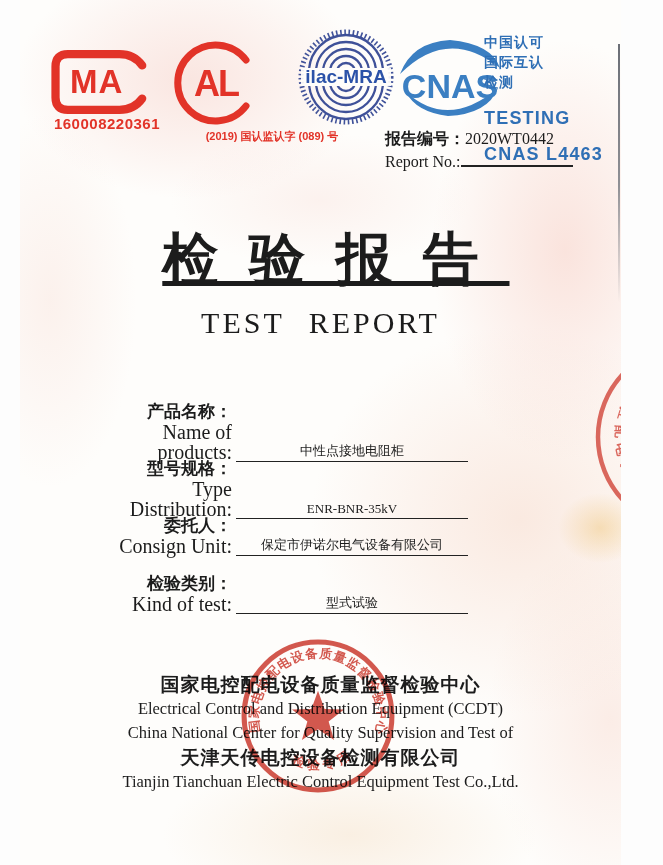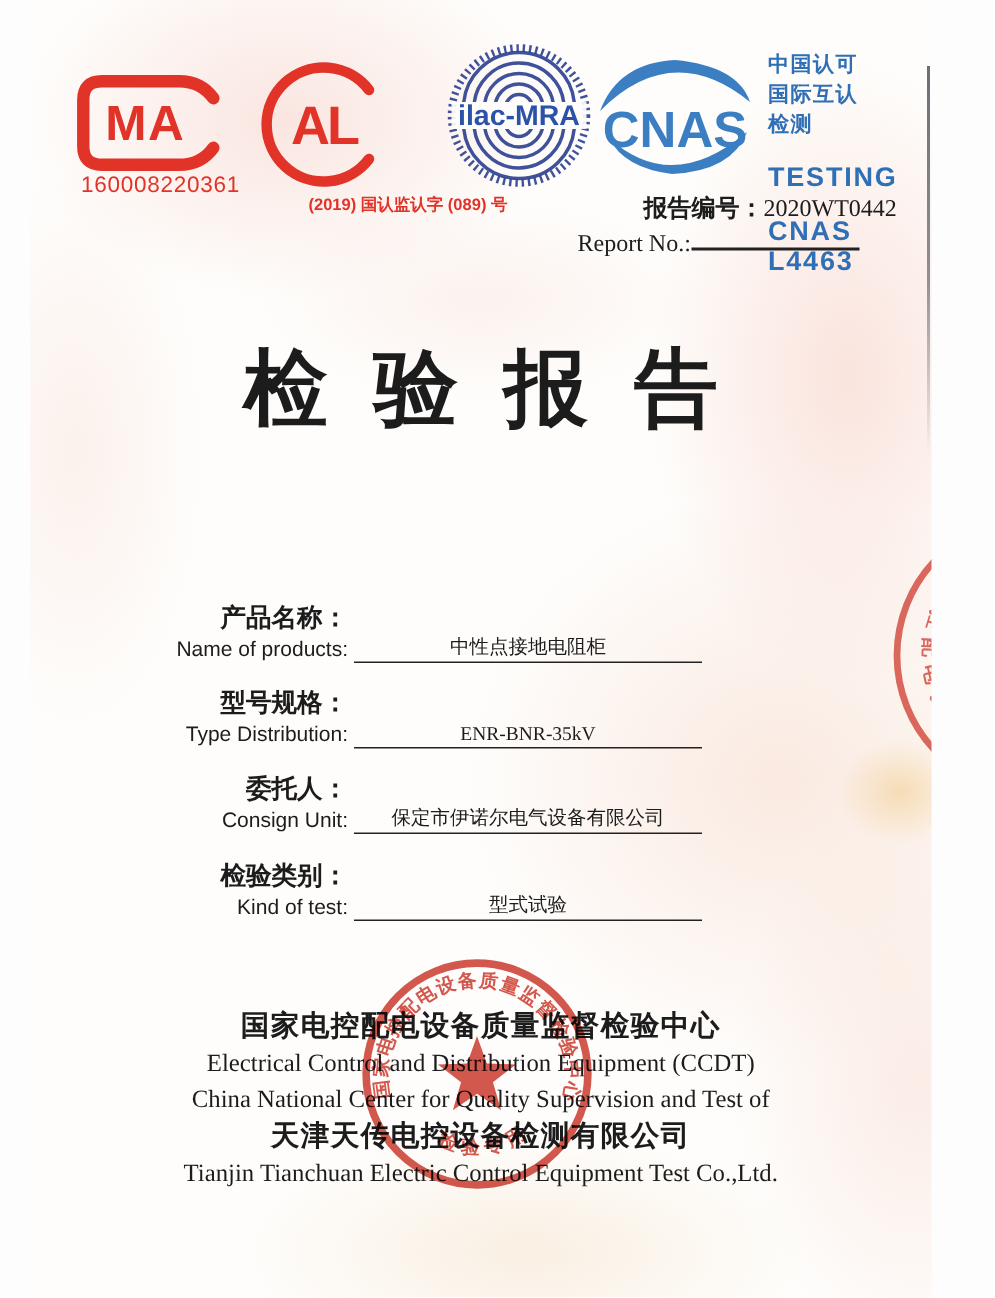--- a/index.html
+++ b/index.html
@@ -15,45 +15,45 @@
       radial-gradient(ellipse 60px 50px at 580px 528px, rgba(238,198,110,.55), transparent 70%),
       radial-gradient(ellipse 170px 260px at 590px 720px, rgba(247,216,205,.45), transparent 72%),
       radial-gradient(ellipse 260px 110px at 330px 835px, rgba(243,219,190,.40), transparent 72%),
       radial-gradient(ellipse 200px 90px at 300px 200px, rgba(248,221,214,.35), transparent 75%),
       #fefdfb;}
   .edge-shadow{position:absolute;left:598px;top:44px;width:2px;height:258px;
     background:linear-gradient(#3a3f4a,#6b7078 55%,rgba(120,120,120,0));opacity:.75;}
   
   .cma{position:absolute;left:30px;top:50px;}
   .cma-num{position:absolute;left:22px;top:115px;width:130px;text-align:center;
-    color:#e23328;font-weight:normal;font-size:15px;letter-spacing:.5px;}
+    color:#e23328;font-weight:bold;font-size:15px;letter-spacing:.5px;}
   .cal{position:absolute;left:150px;top:38px;}
   .cal-cap{position:absolute;left:138px;top:129px;width:140px;text-align:center;
     color:#e23328;font-weight:bold;font-size:11px;margin-left:44px;}
   .ilac{position:absolute;left:277px;top:28px;}
   .cnas{position:absolute;left:378px;top:36px;}
-  .cnas-txt{position:absolute;left:492px;top:32px;color:#2f6fb5;font-weight:bold;
+  .cnas-txt{position:absolute;left:464px;top:32px;color:#2f6fb5;font-weight:bold;
     font-size:14px;line-height:20px;letter-spacing:1px;}
   .cnas-txt .lat{font-size:18px;letter-spacing:1.2px;margin-top:16px;}
   
-  .repno{position:absolute;left:365px;top:129px;font-size:16px;margin-left:44px;}
+  .repno{position:absolute;left:365px;top:129px;font-size:16px;}
   .repno .lbl{font-weight:bold;}
   .repno .val{font-family:"Liberation Serif",serif;}
   .repno-en{position:absolute;left:365px;top:151px;font-family:"Liberation Serif",serif;font-size:16px;}
   .repno-en .ul{display:inline-block;width:112px;border-bottom:2px solid #222;height:14px;}
   
   .title-cn{position:absolute;left:0;top:222px;width:100%;text-align:center;
-    font-size:56px;font-weight:900;letter-spacing:.55em;padding-left:.55em;box-sizing:border-box;}
+    font-size:56px;font-weight:900;letter-spacing:.55em;padding-left:.55em;box-sizing:border-box;text-decoration:underline;}
   .title-en{position:absolute;left:0;top:306px;width:100%;text-align:center;
     font-family:"Liberation Serif",serif;font-size:30px;letter-spacing:3px;word-spacing:14px;}
   
   .field{position:absolute;left:70px;display:flex;width:380px;}
   .flabel{width:142px;text-align:right;}
   .flabel .cn{font-weight:bold;font-size:17px;line-height:21px;}
-  .flabel .en{font-family:Liberation Sans, sans-serif;font-size:14px;line-height:20px;}
+  .flabel .en{font-family:Liberation Serif, serif;font-size:20px;line-height:20px;}
   .fvalue{width:232px;margin-left:4px;display:flex;flex-direction:column;justify-content:flex-end;}
   .fvalue .val{text-align:center;font-family:"Liberation Serif",serif;font-size:13px;
     margin-bottom:1px;}
   .fvalue .uline{border-bottom:1.6px solid #222;height:0;}
   
   .footer{position:absolute;left:0;top:672px;width:100%;text-align:center;}
   .footer .cnl{font-weight:bold;font-size:19px;line-height:25px;letter-spacing:1px;}
   .footer .enl{font-family:"Liberation Serif",serif;font-size:16.5px;line-height:24px;}
   
   .seal-footer{position:absolute;left:217px;top:635px;width:162px;height:162px;
@@ -121,20 +121,21 @@
     </div>
 
     <div class="repno">
       <span class="lbl">报告编号：</span><span class="val">2020WT0442</span>
     </div>
     <div class="repno-en">
       <span>Report No.:</span><span class="ul"></span>
     </div>
 
     <div class="title-cn">检验报告</div>
+    <div class="title-en">TEST REPORT</div>
 
     <div class="field" style="top:401px">
       <div class="flabel">
         <div class="cn">产品名称：</div>
         <div class="en">Name of products:</div>
       </div>
       <div class="fvalue">
         <div class="val">中性点接地电阻柜</div>
         <div class="uline"></div>
       </div>

